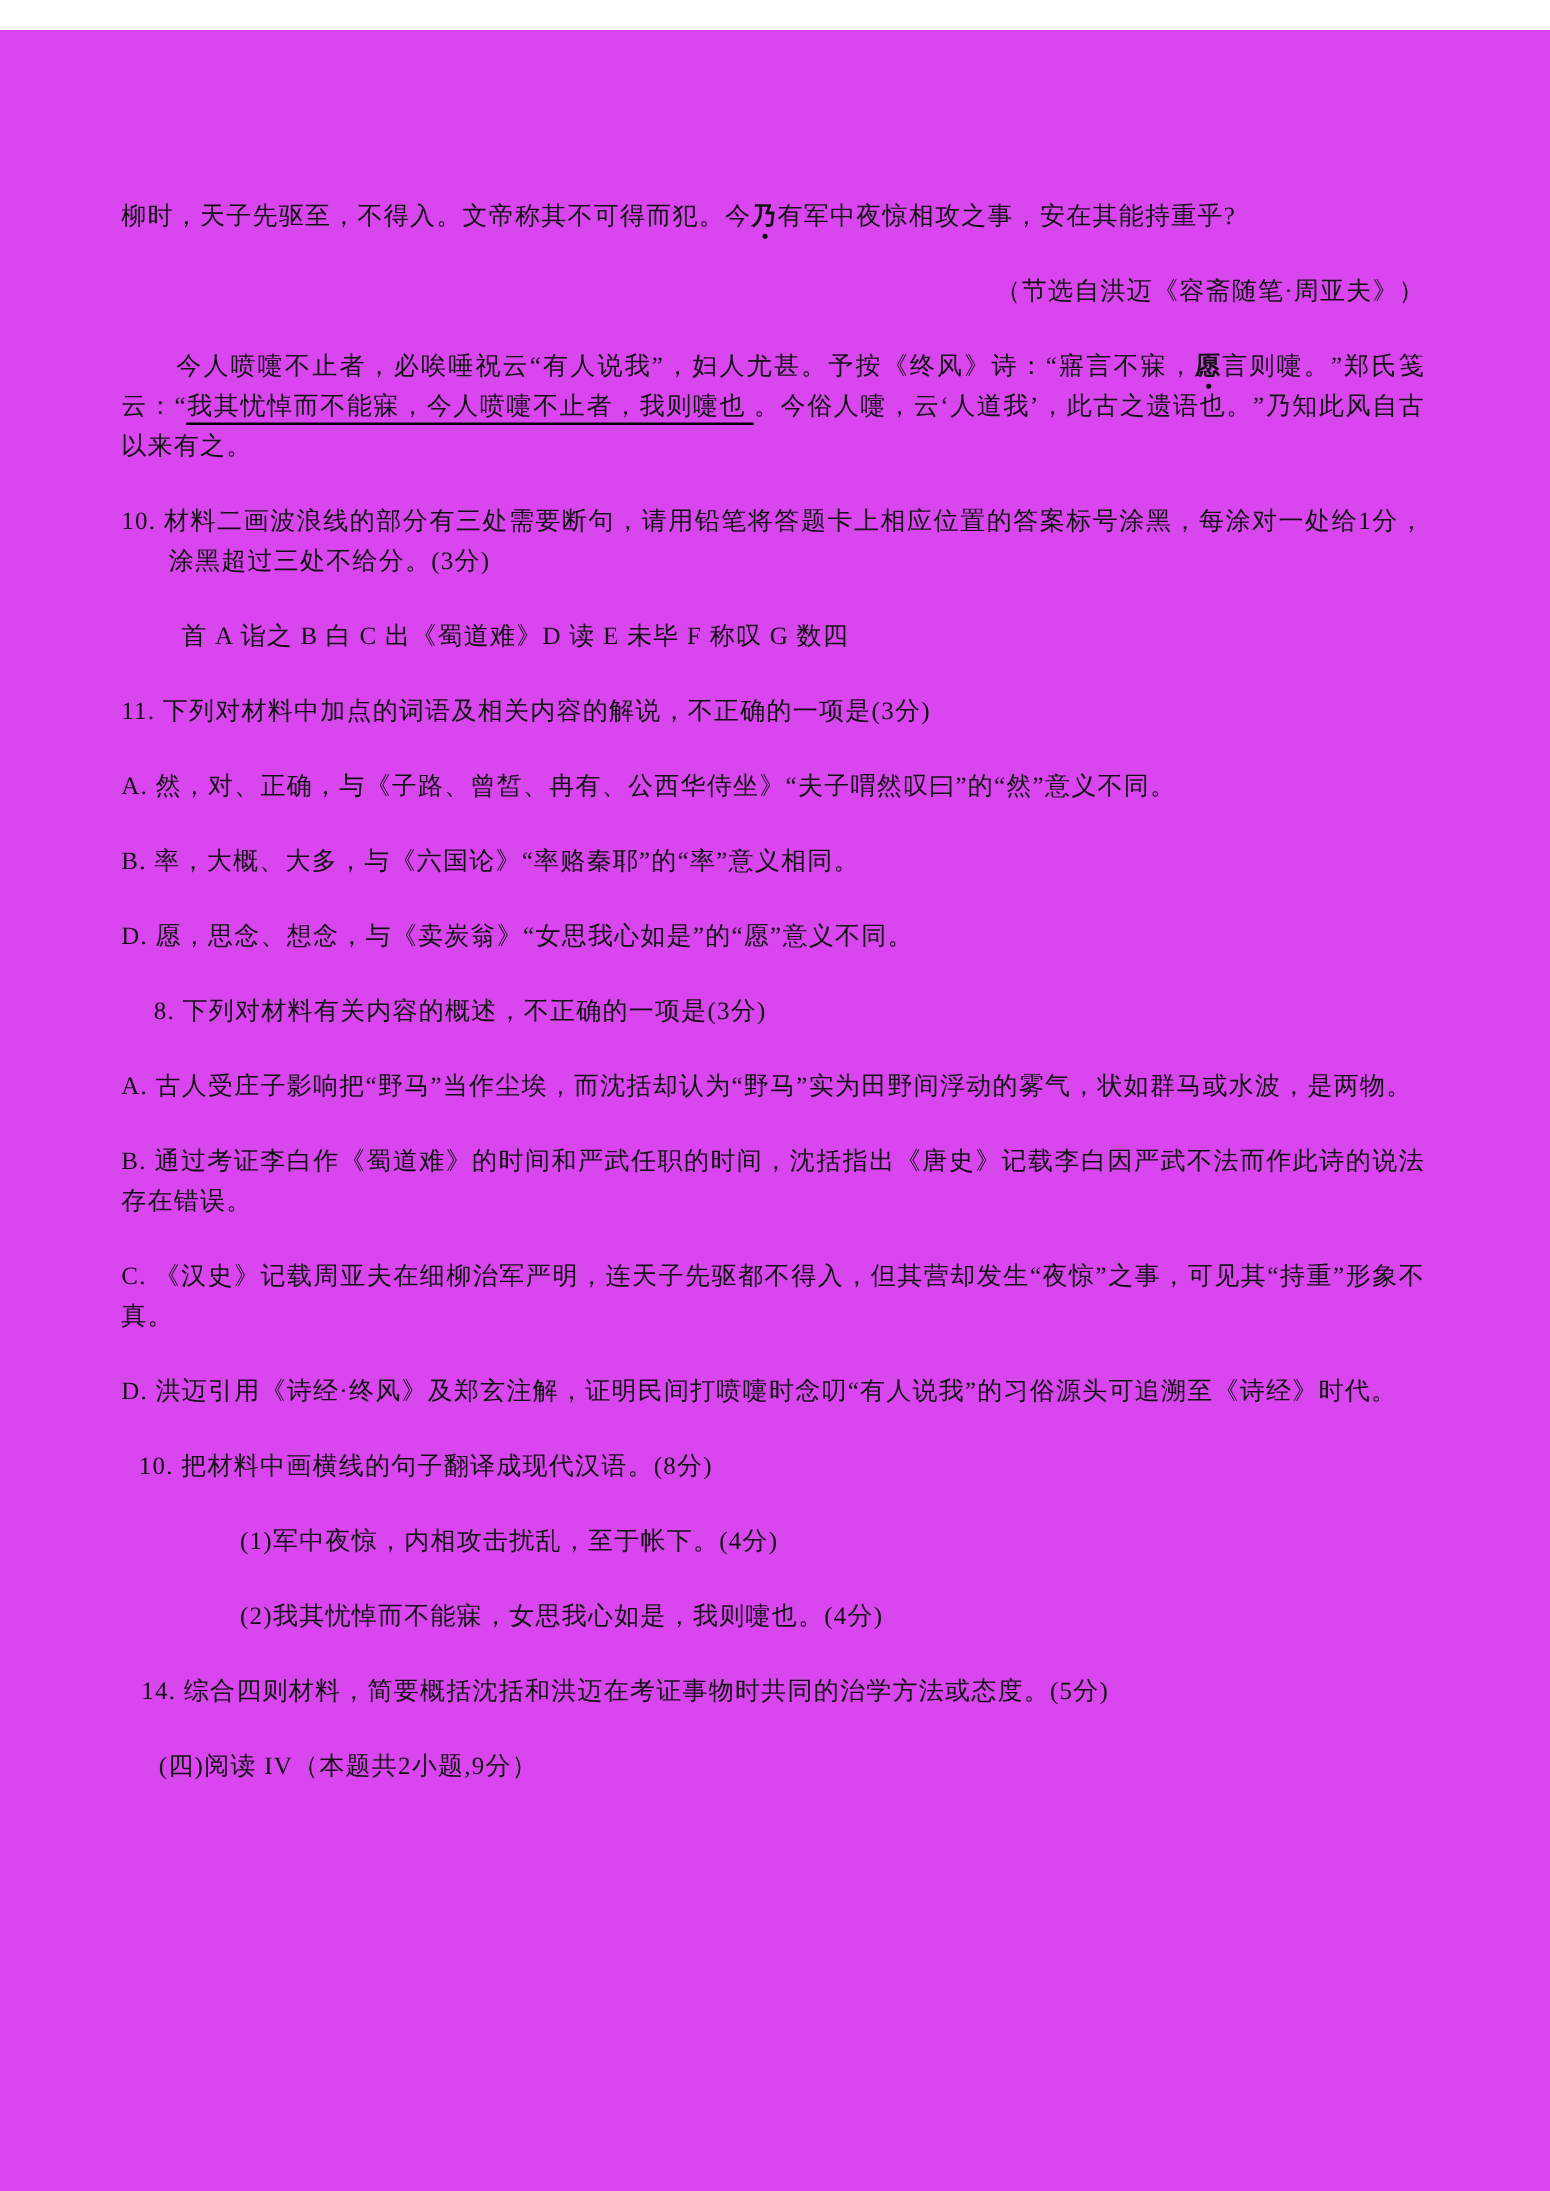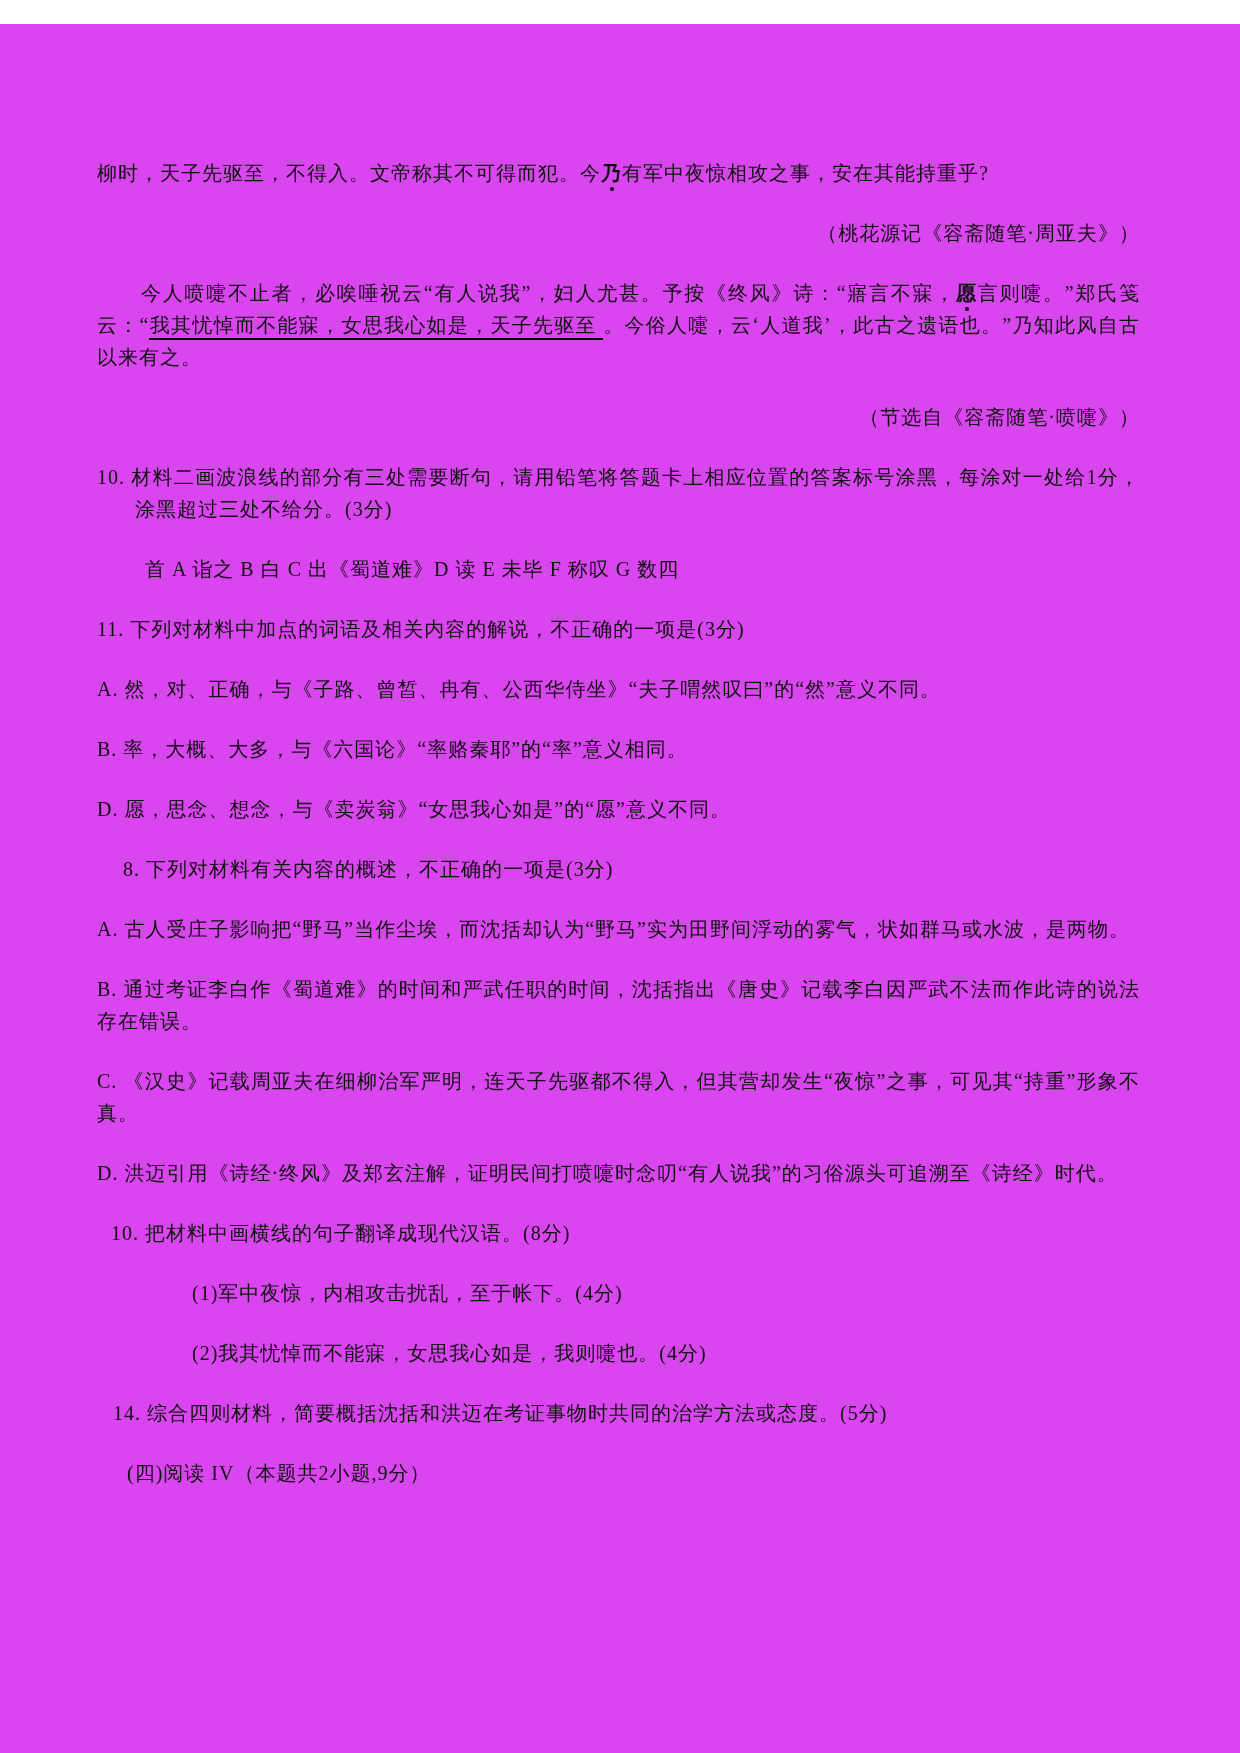--- a/index.html
+++ b/index.html
@@ -50,26 +50,25 @@
     border-radius: 50%;
   }
 </style>
 </head>
 <body>
 
 <div class="page">
 
   <p class="justify"><span>柳时，天子先驱至，不得入。文帝称其不可得而犯。今</span><span class="dotted">乃</span><span>有军中夜惊相攻之事，安在其能持重乎?</span></p>
 
-  <p class="cite cite--zhouyafu">（桃花源记《容斋随笔·周亚夫》）</p>
+  <p class="cite cite--zhouyafu">（节选自洪迈《容斋随笔·周亚夫》）</p>
 
 
-  <p class="justify indent-first"><span>今人喷嚏不止者，必唉唾祝云“有人说我”，妇人尤甚。予按《终风》诗：“寤言不寐，</span><span class="dotted">愿</span><span>言则嚏。”郑氏笺云：“</span><span class="underlined">我其忧悼而不能寐，女思我心如是，天子先驱至 </span><span>。今俗人嚏，云‘人道我’，此古之遗语也。”乃知此风自古以来有之。</span></p>
+  <p class="justify indent-first"><span>今人喷嚏不止者，必唉唾祝云“有人说我”，妇人尤甚。予按《终风》诗：“寤言不寐，</span><span class="dotted">愿</span><span>言则嚏。”郑氏笺云：“</span><span class="underlined">我其忧悼而不能寐，今人喷嚏不止者，我则嚏也 </span><span>。今俗人嚏，云‘人道我’，此古之遗语也。”乃知此风自古以来有之。</span></p>
 
-  <p class="cite cite--penti">（节选自《容斋随笔·喷嚏》）</p>
 
   <p class="justify hang gap-top-sm">10. 材料二画波浪线的部分有三处需要断句，请用铅笔将答题卡上相应位置的答案标号涂黑，每涂对一处给1分，涂黑超过三处不给分。(3分)</p>
 
   <p class="ind-ans">首 A 诣之 B 白 C 出《蜀道难》D 读 E 未毕 F 称叹 G 数四</p>
 
   <p>11. 下列对材料中加点的词语及相关内容的解说，不正确的一项是(3分)</p>
 
   <p class="justify">A. 然，对、正确，与《子路、曾皙、冉有、公西华侍坐》“夫子喟然叹曰”的“然”意义不同。</p>
   <p class="justify">B. 率，大概、大多，与《六国论》“率赂秦耶”的“率”意义相同。</p>
   <p class="justify">D. 愿，思念、想念，与《卖炭翁》“女思我心如是”的“愿”意义不同。</p>

